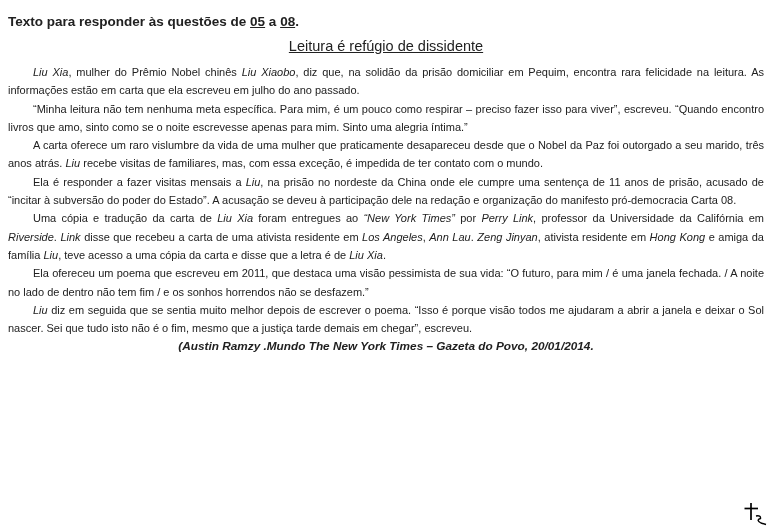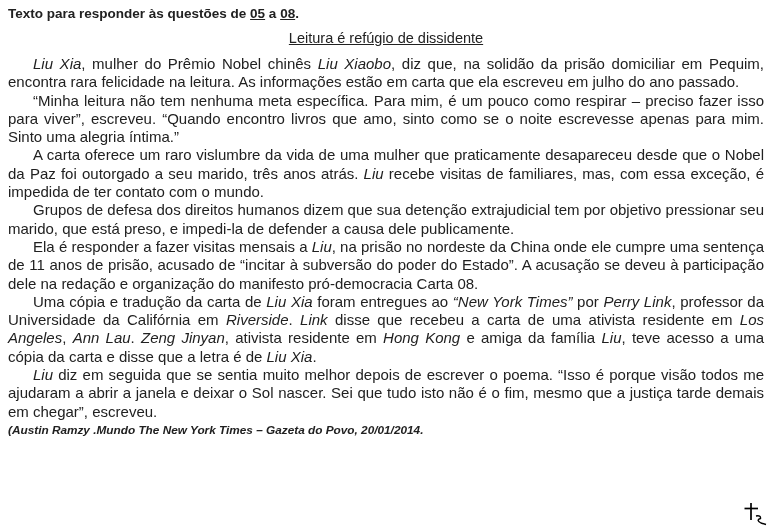--- a/index.html
+++ b/index.html
@@ -5,21 +5,21 @@
   html, body {
     margin: 0;
     padding: 0;
     background: #ffffff;
   }
   .page {
     position: relative;
     width: 772px;
     height: 531px;
     box-sizing: border-box;
-    padding: 7px 8px;
+    padding: 15px 8px;
     overflow: hidden;
     background: #ffffff;
     color: #212121;
     font-family: "Liberation Sans", "DejaVu Sans", sans-serif;
   }
   .instruction {
     margin: -2px 0 0 0;
     font-size: 13.5px;
     line-height: 17px;
     font-weight: bold;
@@ -27,33 +27,33 @@
   }
   .title {
     margin: 7px 0 8px 0;
     font-size: 14.5px;
     line-height: 18px;
     font-weight: normal;
     text-decoration: underline;
     text-align: center;
   }
   .body-text {
-    font-size: 15px;
+    font-size: 11px;
     line-height: 18.3px;
     text-align: justify;
   }
   .para {
     margin: 0;
     text-indent: 25px;
   }
   .it { font-style: italic; }
   .un { text-decoration: underline; }
   .attribution {
     margin-top: 2px;
-    text-align: left;
+    text-align: center;
     font-weight: bold;
     font-style: italic;
     font-size: 11.8px;
     line-height: 15.5px;
   }
   .attribution p { margin: 0; }
   .cursor {
     position: absolute;
     right: 4px;
     bottom: 2px;
@@ -67,23 +67,23 @@
 <div class="page">
 
   <p class="instruction"><span>Texto para responder às questões de </span><span class="un">05</span><span> a </span><span class="un">08</span><span>.</span></p>
 
   <h1 class="title">Leitura é refúgio de dissidente</h1>
 
   <div class="body-text">
       <p class="para"><span class="it">Liu Xia</span><span>, mulher do Prêmio Nobel chinês </span><span class="it">Liu Xiaobo</span><span>, diz que, na solidão da prisão domiciliar em Pequim, encontra rara felicidade na leitura. As informações estão em carta que ela escreveu em julho do ano passado.</span></p>
       <p class="para"><span>“Minha leitura não tem nenhuma meta específica. Para mim, é um pouco como respirar – preciso fazer isso para viver”, escreveu. “Quando encontro livros que amo, sinto como se o noite escrevesse apenas para mim. Sinto uma alegria íntima.”</span></p>
       <p class="para"><span>A carta oferece um raro vislumbre da vida de uma mulher que praticamente desapareceu desde que o Nobel da Paz foi outorgado a seu marido, três anos atrás. </span><span class="it">Liu</span><span> recebe visitas de familiares, mas, com essa exceção, é impedida de ter contato com o mundo.</span></p>
-      <p class="para"><span>Grupos de defesa dos direitos humanos dizem que sua detenção extrajudicial tem por objetivo pressionar seu marido, que está preso, e impedi-la de defender a causa dele publicamente.</span></p>
       <p class="para"><span>Ela é responder a fazer visitas mensais a </span><span class="it">Liu</span><span>, na prisão no nordeste da China onde ele cumpre uma sentença de 11 anos de prisão, acusado de “incitar à subversão do poder do Estado”. A acusação se deveu à participação dele na redação e organização do manifesto pró-democracia Carta 08.</span></p>
       <p class="para"><span>Uma cópia e tradução da carta de </span><span class="it">Liu Xia</span><span> foram entregues ao </span><span class="it">“New York Times”</span><span> por </span><span class="it">Perry Link</span><span>, professor da Universidade da Califórnia em </span><span class="it">Riverside</span><span>. </span><span class="it">Link</span><span> disse que recebeu a carta de uma ativista residente em </span><span class="it">Los Angeles</span><span>, </span><span class="it">Ann Lau</span><span>. </span><span class="it">Zeng Jinyan</span><span>, ativista residente em </span><span class="it">Hong Kong</span><span> e amiga da família </span><span class="it">Liu</span><span>, teve acesso a uma cópia da carta e disse que a letra é de </span><span class="it">Liu Xia</span><span>.</span></p>
+      <p class="para"><span>Ela ofereceu um poema que escreveu em 2011, que destaca uma visão pessimista de sua vida: “O futuro, para mim / é uma janela fechada. / A noite no lado de dentro não tem fim / e os sonhos horrendos não se desfazem.”</span></p>
       <p class="para"><span class="it">Liu</span><span> diz em seguida que se sentia muito melhor depois de escrever o poema. “Isso é porque visão todos me ajudaram a abrir a janela e deixar o Sol nascer. Sei que tudo isto não é o fim, mesmo que a justiça tarde demais em chegar”, escreveu.</span></p>
     </div>
 
   <div class="attribution">
     <p>(Austin Ramzy .Mundo The New York Times – Gazeta do Povo, 20/01/2014.</p>
   </div>
 
   <div class="cursor">
     <svg width="24" height="26" viewBox="0 0 24 26" xmlns="http://www.w3.org/2000/svg">
       <path d="M7 0 L7 17" stroke="#000000" stroke-width="1.7" fill="none"></path>

